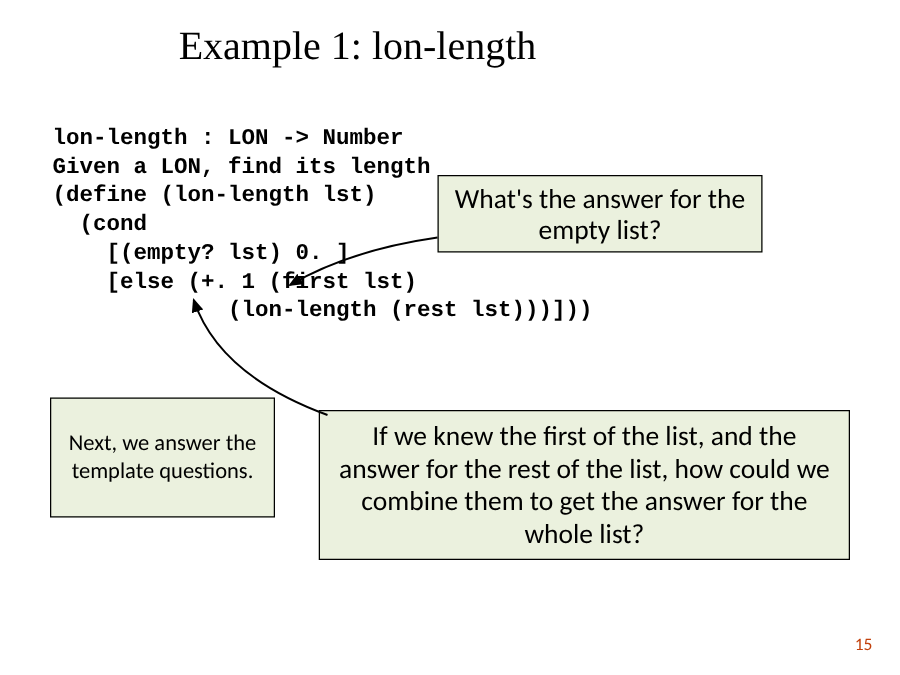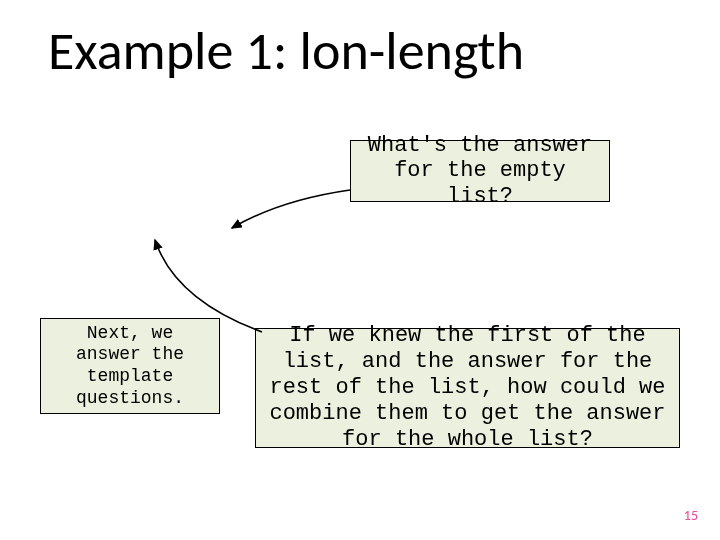--- a/index.html
+++ b/index.html
@@ -17,22 +17,23 @@
     position: relative;
     width: 720px;
     height: 540px;
   }
   .title {
     position: absolute;
     top: 18px;
     left: 0;
     width: 572px;
     text-align: center;
-    font-size: 54px;
+    font-size: 32px;
     font-weight: 400;
+    font-family: Liberation Serif, serif;
   }
   .code {
     position: absolute;
     top: 100px;
     left: 42px;
     font-family: "Courier New", monospace;
     font-size: 18px;
     font-weight: bold;
     line-height: 1.28;
     white-space: pre;
@@ -40,21 +41,20 @@
   .callout {
     position: absolute;
     background: #ebf1de;
     border: 1.5px solid #000;
     text-align: center;
     display: flex;
     align-items: center;
     justify-content: center;
     padding: 6px 10px;
     box-sizing: border-box;
-    font-family: Liberation Mono, monospace;
   }
   .callout-top-right {
     top: 140px;
     left: 350px;
     width: 260px;
     height: 62px;
     font-size: 22px;
     line-height: 1.15;
   }
   .callout-bottom-left {
@@ -71,38 +71,45 @@
     width: 425px;
     height: 120px;
     font-size: 22px;
     line-height: 1.18;
   }
   .pagenum {
     position: absolute;
     bottom: 16px;
     right: 22px;
     font-size: 14px;
-    color: #ec4899;
+    color: #c2410c;
   }
   svg.arrows {
     position: absolute;
     top: 0;
     left: 0;
     width: 720px;
     height: 540px;
     pointer-events: none;
   }
 </style>
 </head>
 <body>
 
 <div class="slide">
 
   <div class="title">Example 1: lon-length</div>
 
+  <div class="code">lon-length : LON -&gt; Number
+Given a LON, find its length
+(define (lon-length lst)
+  (cond
+    [(empty? lst) 0. ]
+    [else (+. 1 (first lst)
+             (lon-length (rest lst)))]))</div>
 
   <div class="callout callout-top-right">
     <span>What's the answer for the empty list?</span>
   </div>
 
   <div class="callout callout-bottom-left">
     <span>Next, we answer the template questions.</span>
   </div>
 
   <div class="callout callout-bottom-right">

